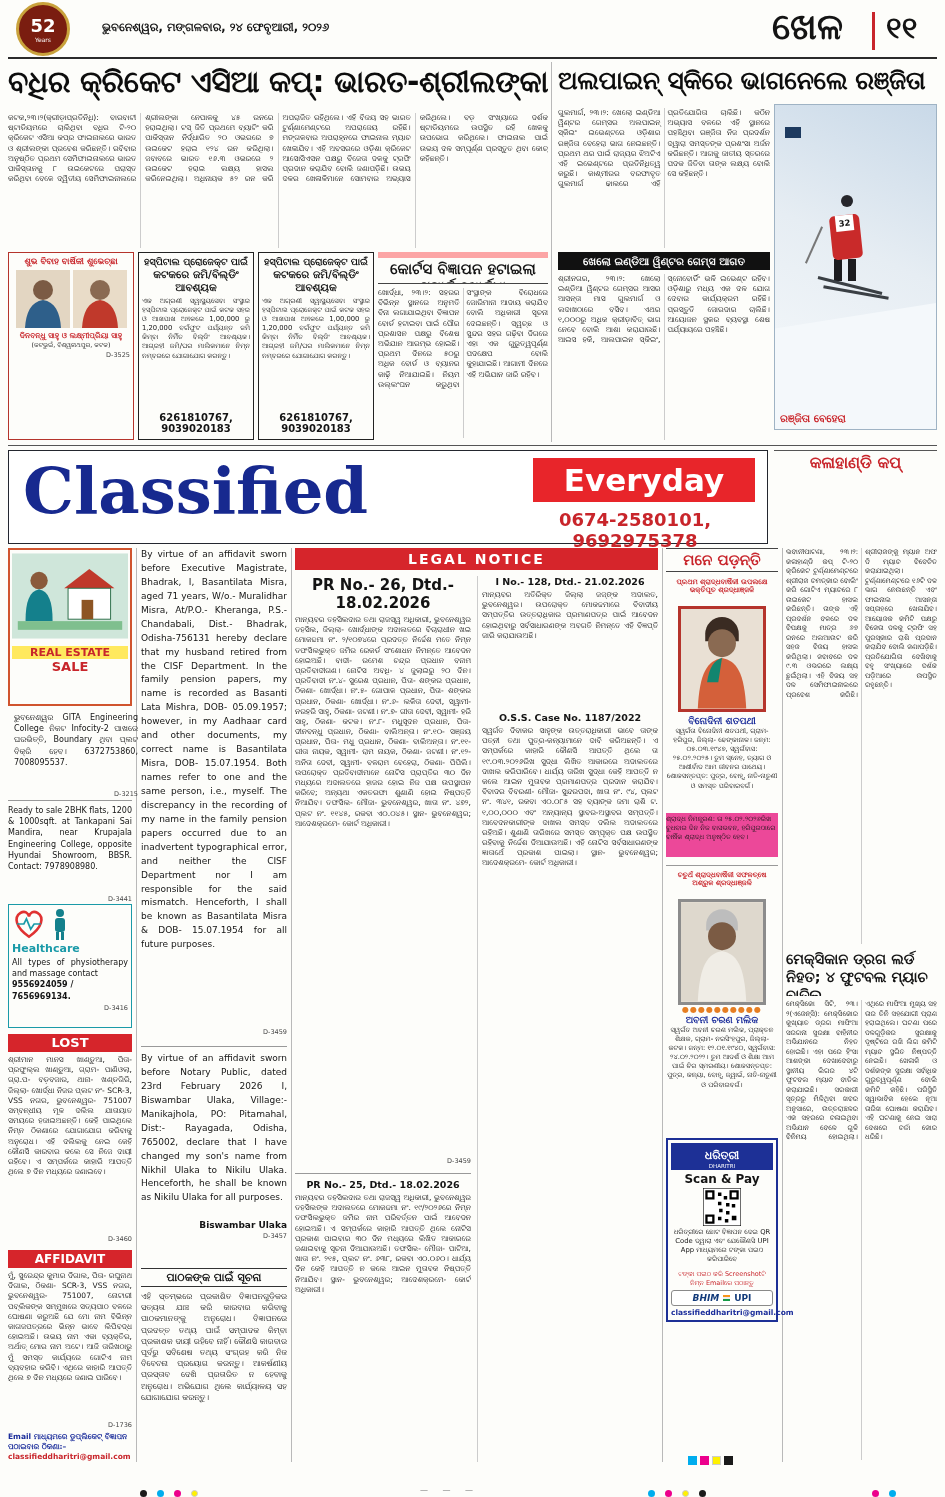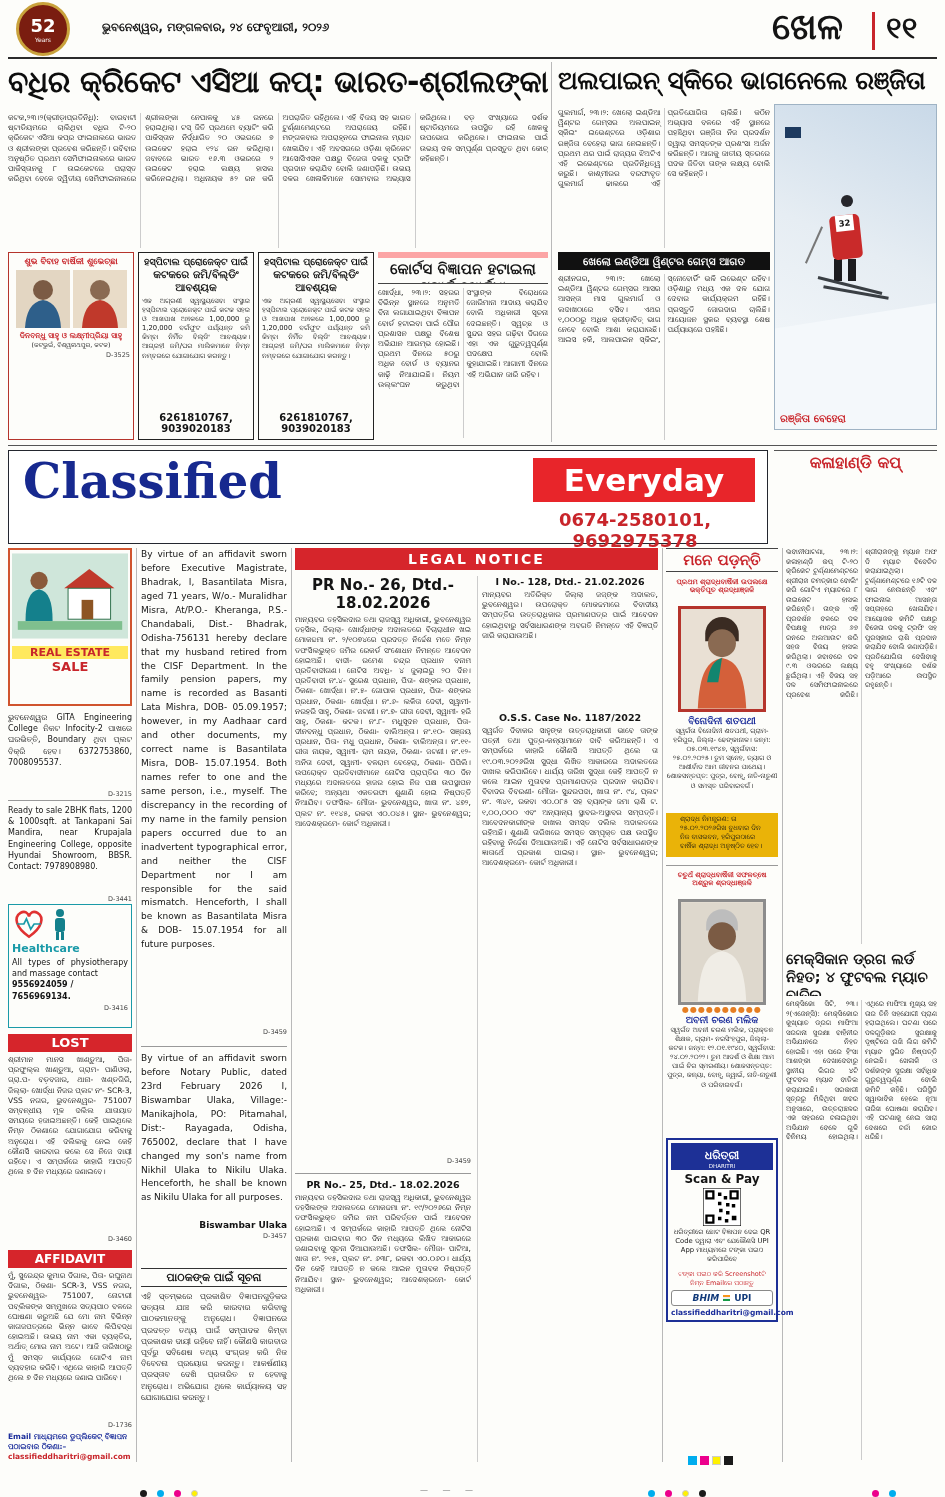--- a/index.html
+++ b/index.html
@@ -22,21 +22,21 @@
   .cols2{column-count:2;column-gap:7px;column-rule:1px solid #cccccc}
   .cols4{column-count:4;column-gap:9px;column-rule:1px solid #cccccc}
   .dno{text-align:right;font-size:6.5px;color:#444;margin-top:2px}
   .redbar{background:#d6252b;color:#fff;text-align:center;font-weight:bold}
   .headline{font-weight:bold;color:#0d0d0d;letter-spacing:-0.5px}
   .adbox{border:1.5px solid #222;padding:3px}
   .dot{display:inline-block;border-radius:50%;width:7px;height:7px;margin-right:10px}
   .sq{display:inline-block;width:9px;height:9px;margin-right:3px}
   .logo-ring{width:54px;height:54px;border-radius:50%;border:3px solid #c9a23c;background:#7a1d10;display:flex;flex-direction:column;align-items:center;justify-content:center;color:#fff}
   .photoframe{border:3px solid #b5342c;background:#e9e0d4;width:88px;height:106px;margin:0 auto;display:block}
-  .yellownote{background:#eab308;padding:2px 14px}
+  .yellownote{background:#ec4899;padding:2px 0}
   .upipill{border:1px solid #8a8a8a;border-radius:3px;display:flex;align-items:center;justify-content:center;gap:4px;padding:2px 3px;background:#fff}
 </style>
 </head>
 <body>
 
 <div class="abs" style="left:0;top:0;width:945px;height:57px">
   <div class="abs" style="left:16px;top:2px">
     <div class="logo-ring">
       <span class="b" style="font-size:18px">52</span>
       <span style="font-size:6px">Years</span>
@@ -115,21 +115,21 @@
     <div style="width:66px;height:3px;background:#3a3f44;transform:rotate(14deg);margin:3px 0 0 -14px"></div>
     <div style="width:66px;height:3px;background:#3a3f44;transform:rotate(10deg);margin:4px 0 0 -8px"></div>
   </div>
   <div class="abs" style="left:38px;top:120px;width:2px;height:40px;background:#777;transform:rotate(24deg)"></div>
   <div class="abs red b" style="left:5px;bottom:4px;font-size:10.5px;text-shadow:0 0 2px #fff">ରଞ୍ଜିତା ବେହେରା</div>
 </div>
 
 <div class="abs rule-h" style="left:8px;top:445px;width:929px;height:1px;background:#555"></div>
 
 <div class="abs" style="left:8px;top:450px;width:760px;height:94px;border:1.5px solid #23262e;background:#fff">
-  <div class="abs b" style="left:14px;top:2px;font-size:48px;color:#17298f;font-family:'DejaVu Serif','Liberation Serif',serif">Classified</div>
+  <div class="abs b" style="left:14px;top:2px;font-size:64px;color:#17298f;font-family:'DejaVu Serif','Liberation Serif',serif">Classified</div>
   <div class="abs b c" style="right:12px;top:7px;width:222px;height:44px;background:#e8252a;color:#fff;font-size:31px;line-height:44px">Everyday</div>
   <div class="abs b" style="right:12px;top:58px;width:240px;text-align:center;font-size:18px;color:#c8252b">0674-2580101, 9692975378</div>
 </div>
 
 <div class="abs" style="left:774px;top:450px;width:163px;height:94px">
   <div class="red b c" style="font-size:16px;border-top:1px solid #555;padding-top:2px">କଳାହାଣ୍ଡି କପ୍</div>
 </div>
 
 <div class="abs rule-v" style="left:136px;top:548px;height:914px"></div>
 <div class="abs rule-v" style="left:291px;top:548px;height:914px"></div>
@@ -144,21 +144,21 @@
     <rect x="58" y="36" width="44" height="32" fill="#ffffff" stroke="#2c6e49"></rect>
     <rect x="72" y="48" width="12" height="20" fill="#8d5524"></rect>
     <circle cx="28" cy="28" r="9" fill="#8a5a3b"></circle>
     <path d="M28 37 C18 39 14 50 14 70 L 42 70 C 42 50 38 39 28 37 Z" fill="#14808c"></path>
     <rect x="6" y="70" width="108" height="9" fill="#7fbf8e"></rect>
   </svg>
   <div class="red b c" style="background:#ffe95e;font-size:11px;margin-top:2px">REAL ESTATE</div>
   <div class="red b c" style="font-size:13px">SALE</div>
 </div>
 
-<div class="abs" style="left:8px;top:712px;width:124px">
+<div class="abs" style="left:14px;top:712px;width:124px">
   <div class="t8 j clip" style="height:76px">ଭୁବନେଶ୍ୱର GITA Engineering College ନିକଟ Infocity-2 ପାଖରେ ଘରଭିତ୍ତି, Boundary ଥିବା ପ୍ଲଟ ବିକ୍ରି ହେବ। 6372753860, 7008095537.</div>
   <div class="dno">D-3215</div>
 </div>
 
 <div class="abs" style="left:8px;top:800px;width:124px;border-top:1px solid #999;padding-top:4px">
   <div class="t8 j clip" style="height:88px">Ready to sale 2BHK flats, 1200 &amp; 1000sqft. at Tankapani Sai Mandira, near Krupajala Engineering College, opposite Hyundai Showroom, BBSR. Contact: 7978908980.</div>
   <div class="dno">D-3441</div>
 </div>
 
 <div class="abs" style="left:8px;top:904px;width:124px;height:124px;border:1.5px solid #1a9aa8;padding:3px">

